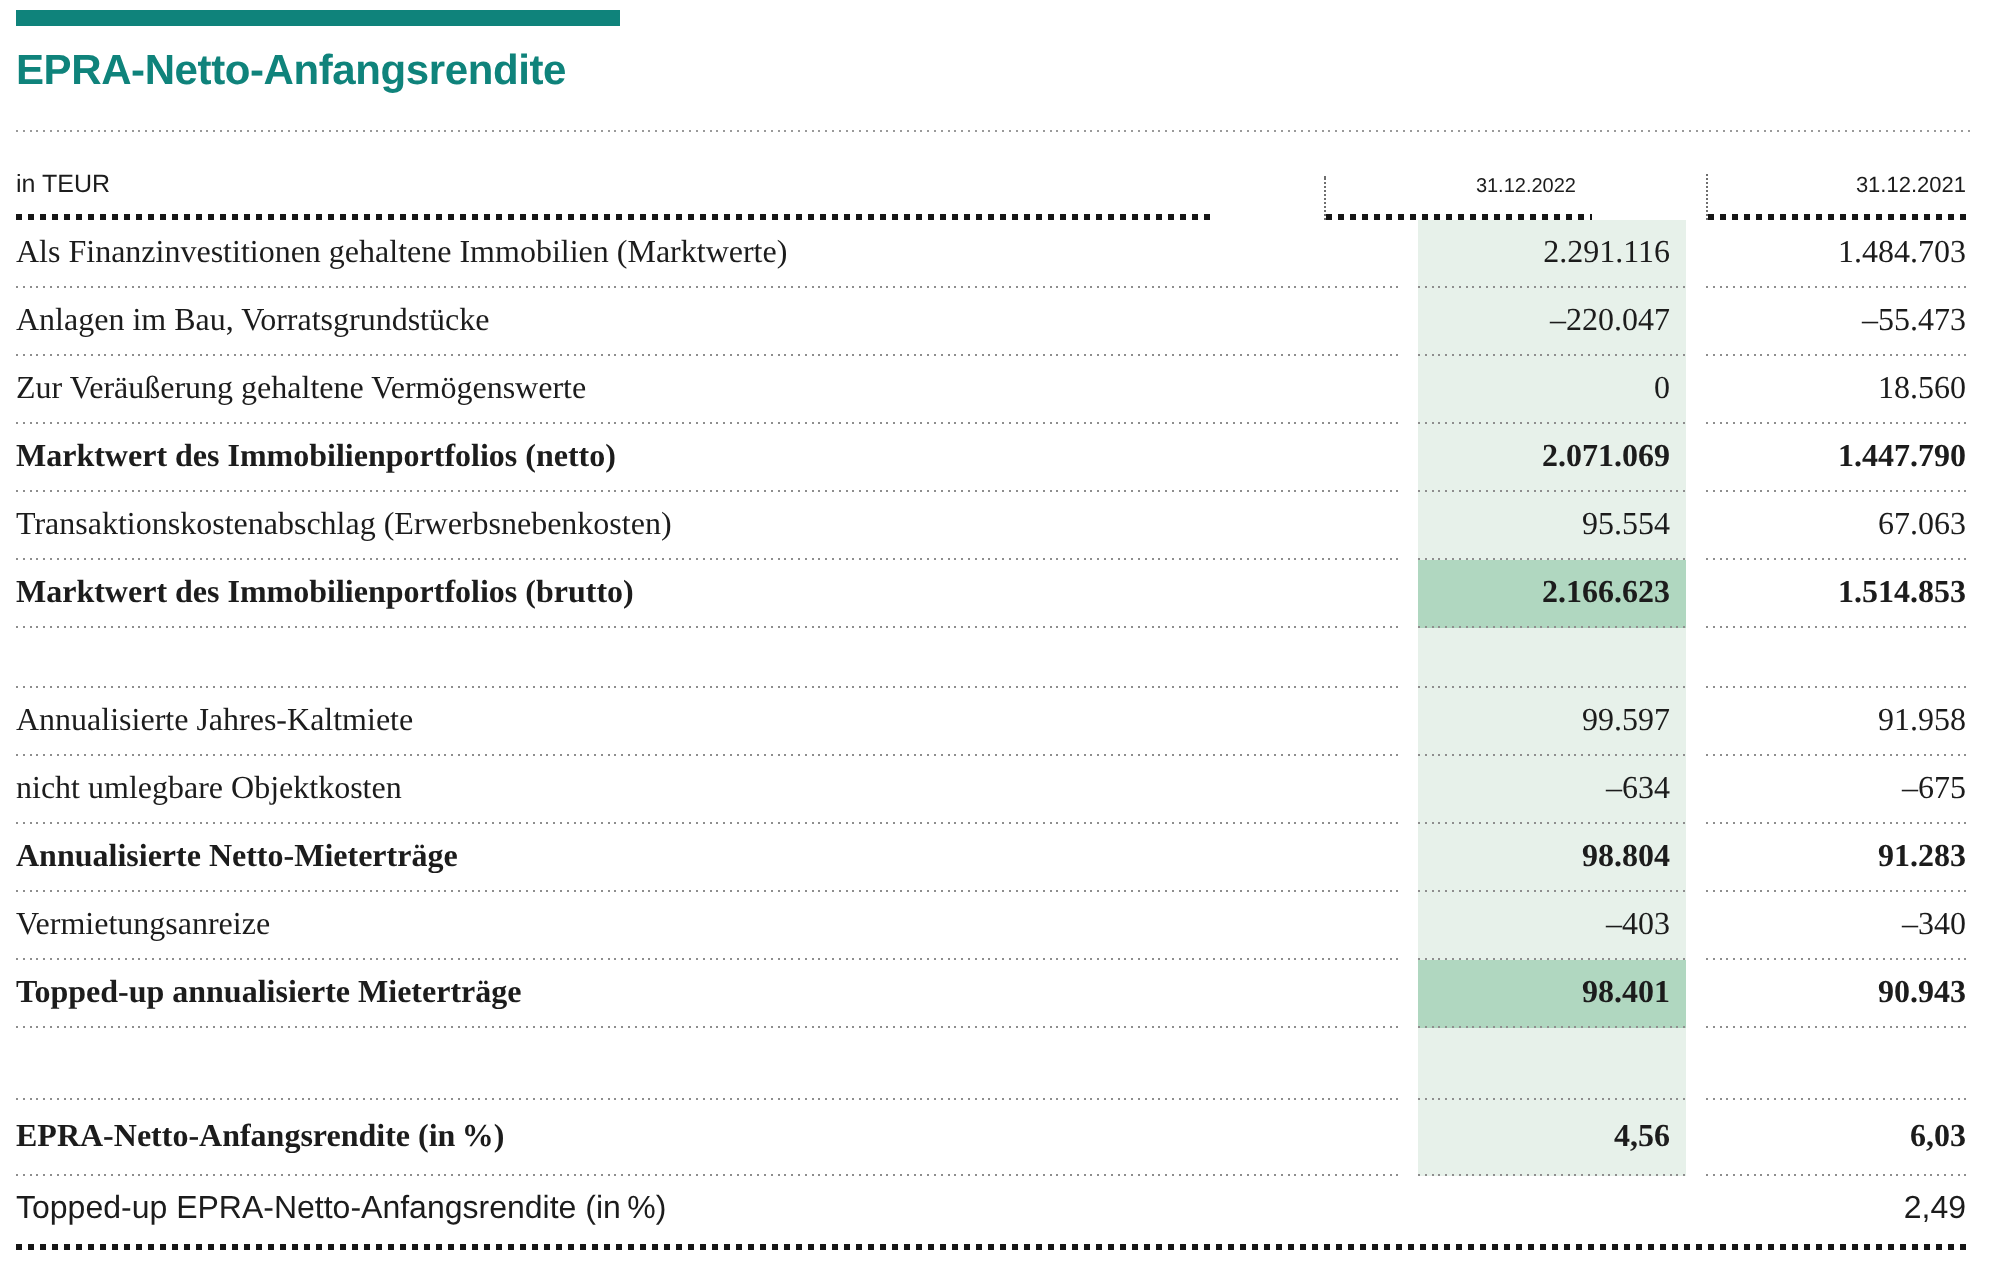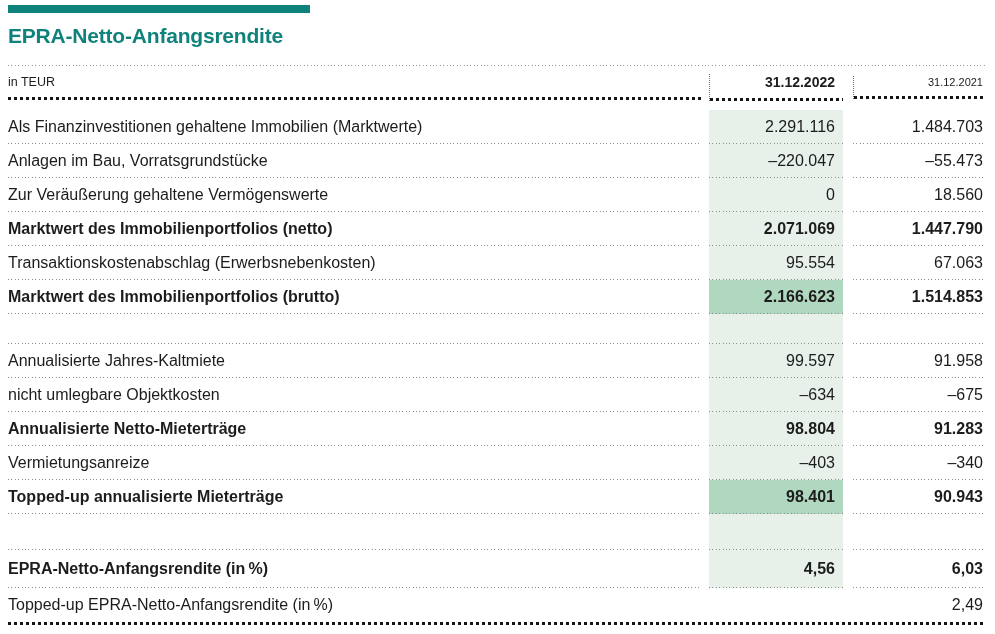--- a/index.html
+++ b/index.html
@@ -33,43 +33,45 @@
   }
 
   .table { position: absolute; left: 8px; top: 65px; width: 977px; }
 
   
   .thin-rule-bottom {
     background-image: repeating-linear-gradient(to right, var(--thin-dot) 0 1px, transparent 1px 3.4px);
     background-repeat: no-repeat;
     background-position: left bottom;
     background-size: 100% 1px;
+    font-family: Liberation Serif, serif;
   }
   .thick-rule-bottom {
     background-image: repeating-linear-gradient(to right, var(--thick-dot) 0 3px, transparent 3px 6px);
     background-repeat: no-repeat;
     background-position: left bottom;
     background-size: 100% 3px;
   }
 
   
   .header-row {
-    display: flex; height: 45px; align-items: center;
+    display: flex; height: 45px; align-items: flex-end;
     background-image:
       repeating-linear-gradient(to right, #9a9a9a 0 1px, transparent 1px 3.4px);
     background-repeat: no-repeat;
     background-position: left top;
     background-size: 100% 1px;
+    gap: 47px;
   }
   .hcell { display: flex; align-items: flex-end; }
   .hlabel { flex: 1; margin-right: 8px; padding-bottom: 11px; font-size: 12.5px; }
   .hv22 {
     width: 134px; margin-left: 0;
     justify-content: flex-end; padding: 0 8px 11px 0;
-    font-size: 14px; font-weight: bold;
+    font-size: 10px; font-weight: normal;
     border-left: 1px dotted #6e6e6e;
   }
   .hv21 {
     width: 132px; margin-left: 10px;
     justify-content: flex-end; padding: 0 2px 11px 0;
     font-size: 11px;
     border-left: 1px dotted #6e6e6e;
   }
 
   

